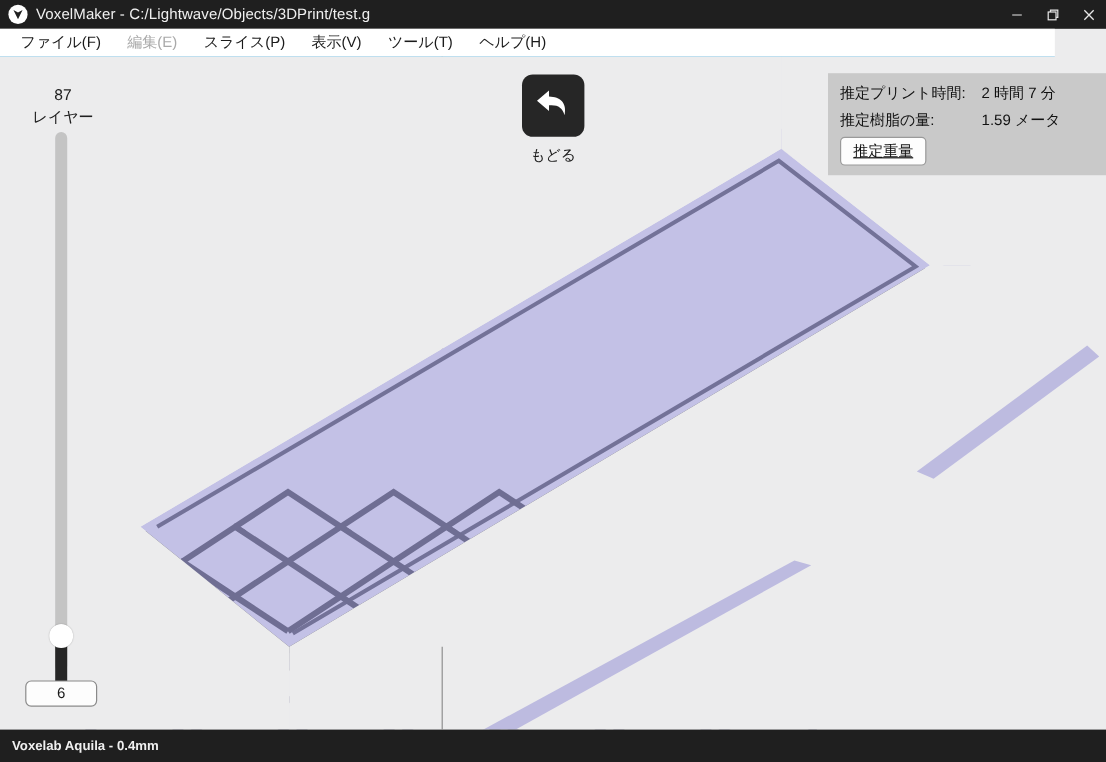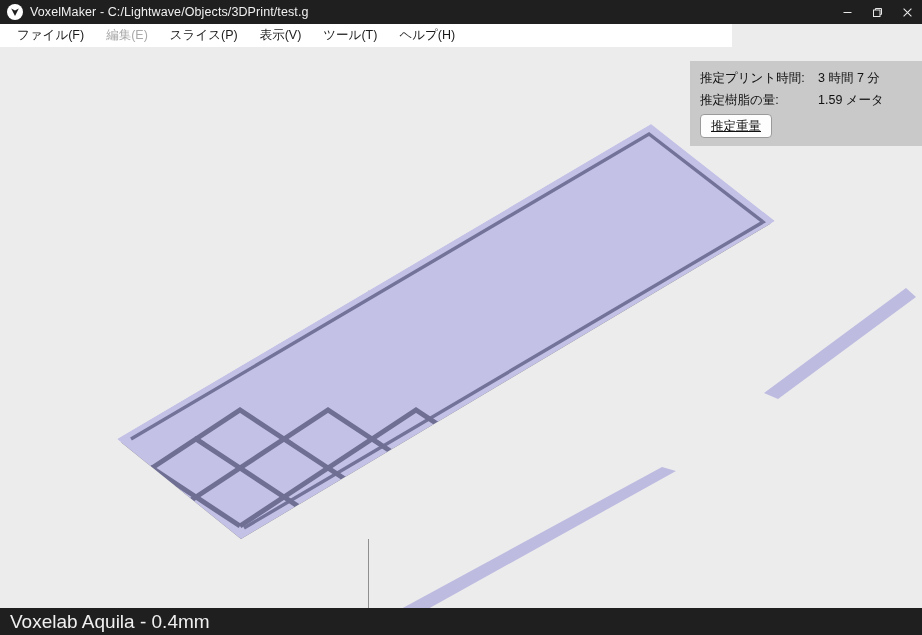--- a/index.html
+++ b/index.html
@@ -25,21 +25,21 @@
   .tb-title{font-size:12.5px;letter-spacing:.1px;white-space:nowrap;color:#f0f0f0;}
   .tb-spacer{flex:1 1 auto;}
   .tb-btn{
     width:30px;height:24px;display:flex;align-items:center;justify-content:center;
     color:#e8e8e8;flex:0 0 auto;
   }
   .tb-btn svg{display:block;}
 
   
   .menubar{
-    position:absolute;left:0;top:24px;width:732px;height:23px;
+    position:absolute;left:0;top:24px;width:879px;height:23px;
     background:#ffffff;display:flex;align-items:center;
     border-bottom:5px solid #0ea5e9;
   }
   .menu-item{
     font-size:12.5px;color:#1a1a1a;padding:2px 9px;margin-left:4px;white-space:nowrap;
   }
   .menu-item:first-child{margin-left:8px;}
   .menu-item.disabled{color:#a9a9a9;}
 
   
@@ -107,21 +107,21 @@
     padding:3px 10px;margin-right:7px;white-space:nowrap;
     line-height:16px;
     text-decoration:underline;
   }
 
   
   .statusbar{
     position:absolute;left:0;top:608px;width:922px;height:27px;
     background:#1f1f1f;color:#f0f0f0;display:flex;align-items:center;
   }
-  .status-text{font-size:19px;margin-left:10px;white-space:nowrap;}
+  .status-text{font-size:11px;margin-left:10px;white-space:nowrap;font-weight:bold;}
 </style>
 </head>
 <body>
 
 <div id="app">
 
   <div class="titlebar">
     <div class="tb-logo">
       <svg width="12" height="12" viewBox="0 0 12 12">
         <path d="M2.2 2.4 L6 10 L9.8 2.4 L6 4.4 Z" fill="#1f1f1f"></path>
@@ -317,26 +317,46 @@
 
         <g>
           <polygon points="676,424 338,612 320,606 662,420" fill="#bdbbe0"></polygon>
           <polygon points="916,250 778,352 764,346 906,241" fill="#bdbbe0"></polygon>
         </g>
         <line x1="368.5" y1="492" x2="368.5" y2="561" stroke="#8f8f8f" stroke-width="1"></line>
       </g>
     </svg>
   </div>
 
-
+  <div class="layer-panel">
+    <div class="layer-count">87</div>
+    <div class="layer-label">レイヤー</div>
+    <div class="slider-track"></div>
+    <div class="slider-fill"></div>
+    <div class="slider-handle"></div>
+    <input class="layer-input" type="text" value="6" style="">
+  </div>
+
+  <div class="undo-wrap">
+    <div class="undo-btn">
+      <span>
+        <svg width="32" height="30" viewBox="0 0 32 30">
+          <path d="M12.5 4.5 L2.5 13.0 L12.5 21.5 L12.5 16.8
+                   C20.0 16.2 23.5 18.6 25.5 25.0
+                   C27.6 14.5 22.0 9.8 12.5 9.4 Z" fill="#ffffff"></path>
+        </svg>
+      </span>
+    </div>
+    <div class="undo-text">もどる</div>
+  </div>
 
   <div class="info-panel">
     <div class="info-row">
       <span class="info-key">推定プリント時間:</span>
-      <span class="info-val">3 時間 7 分</span>
+      <span class="info-val">2 時間 7 分</span>
     </div>
     <div class="info-row">
       <span class="info-key">推定樹脂の量:</span>
       <span class="info-val">1.59 メータ</span>
     </div>
     <div class="info-btns">
       <button class="info-btn">推定重量</button>
     </div>
   </div>
 

